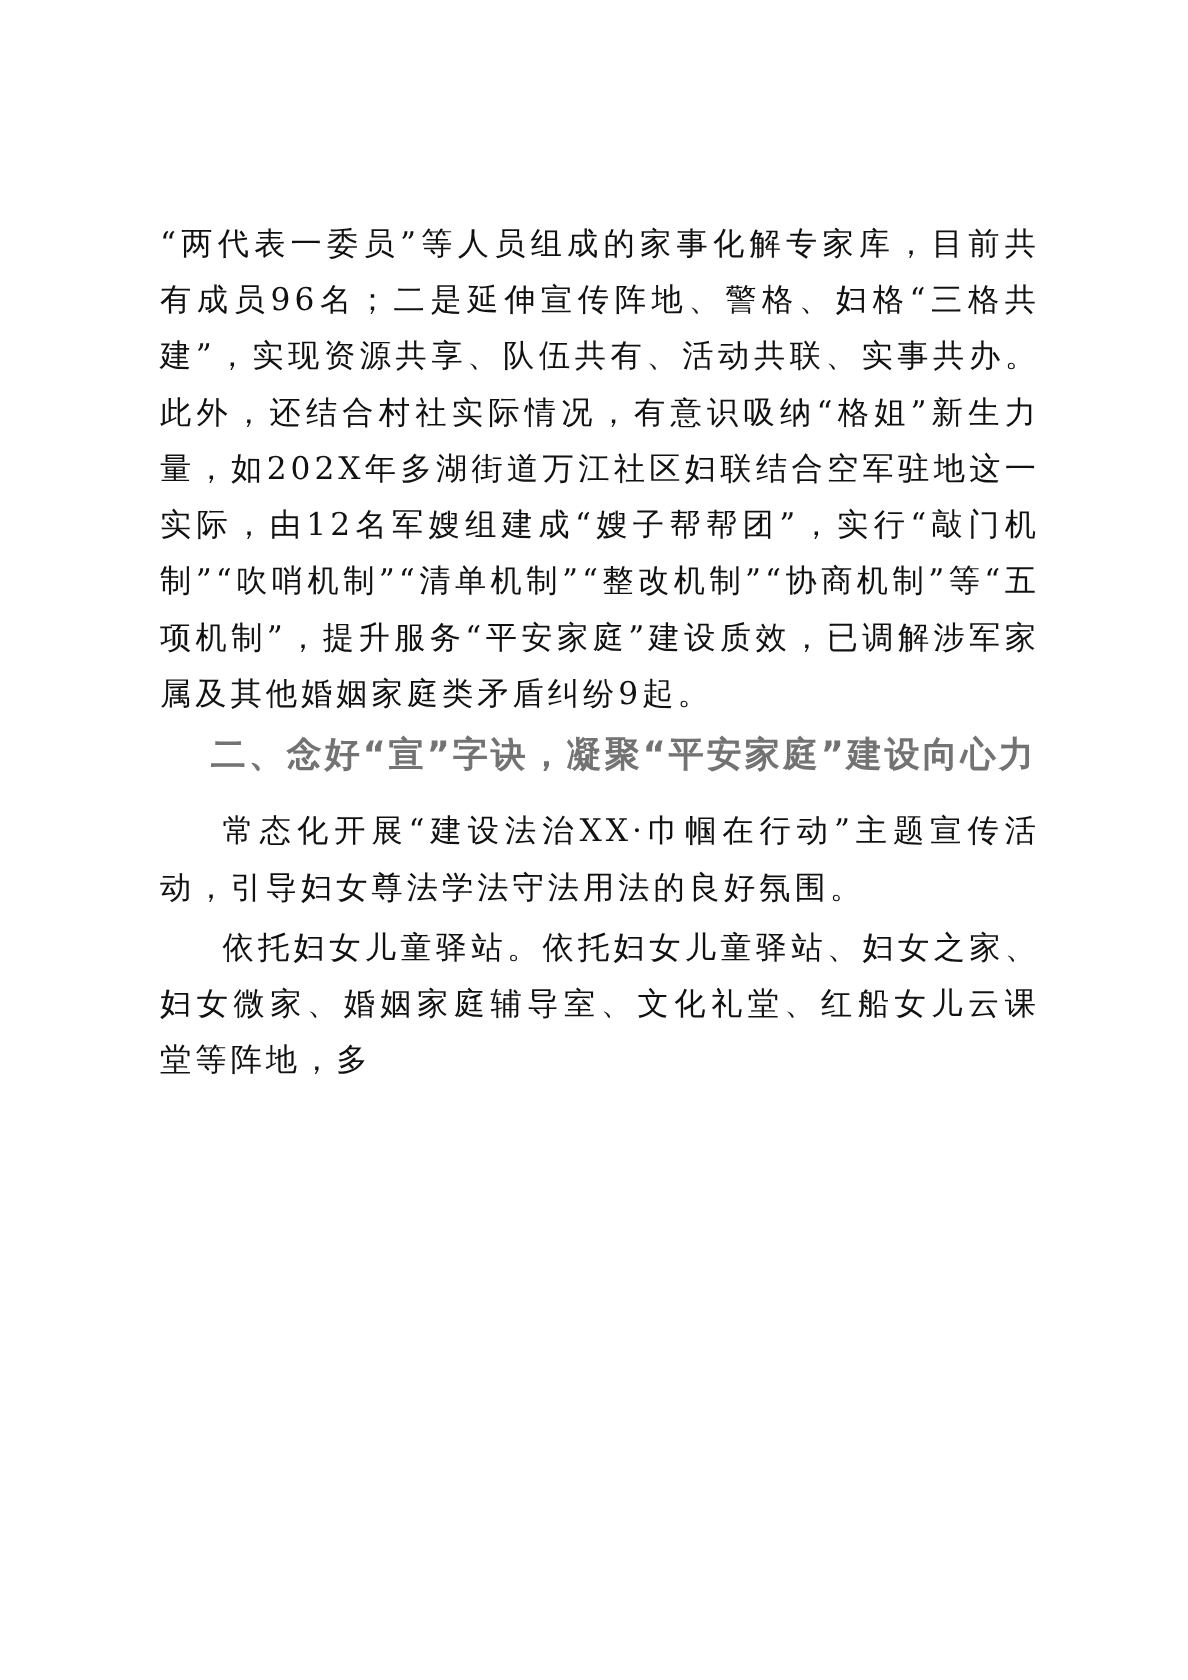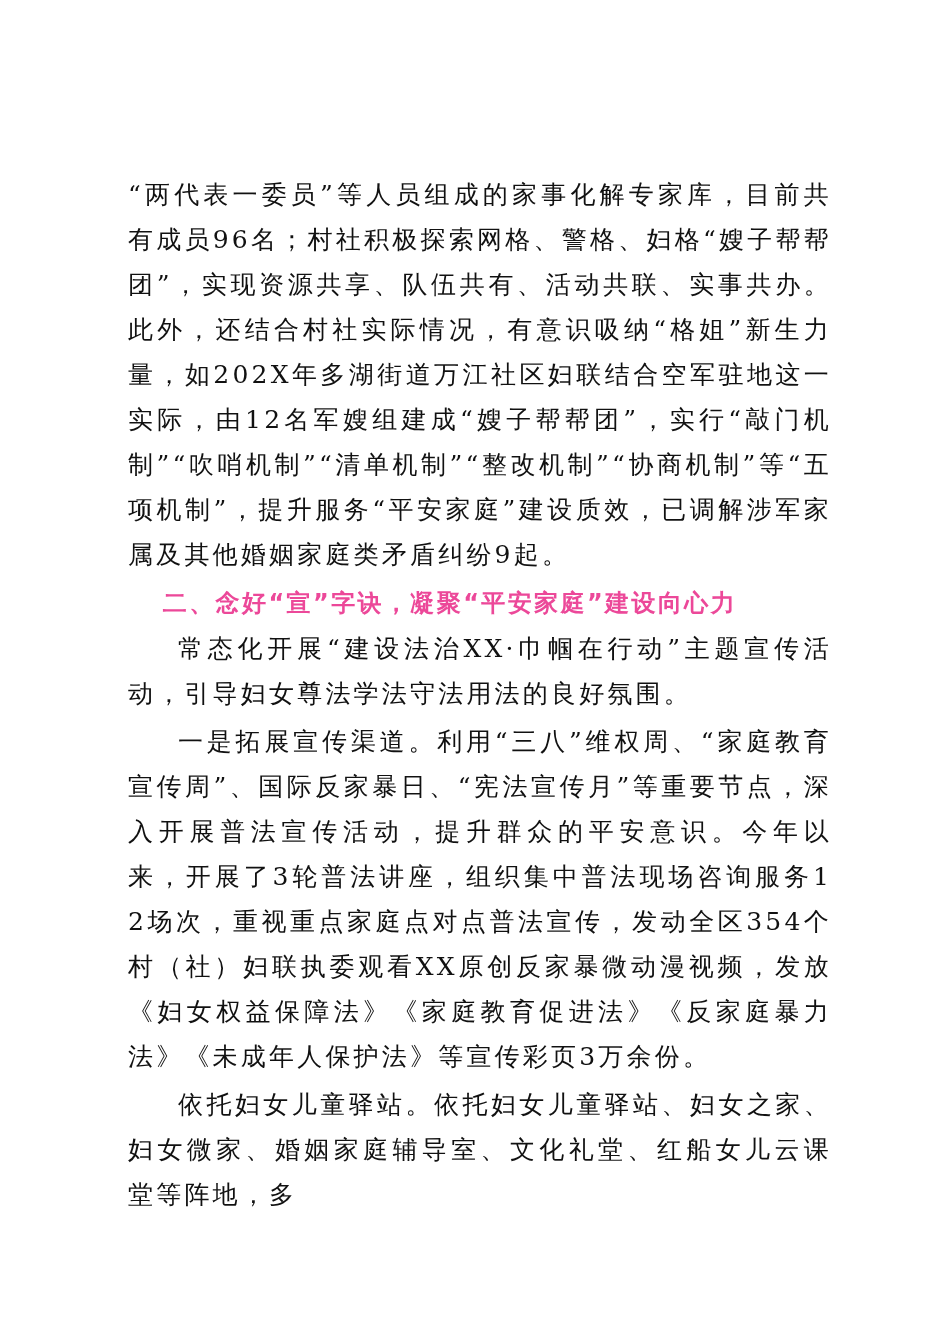--- a/index.html
+++ b/index.html
@@ -33,36 +33,35 @@
     .indent {
       text-indent: 2em;
     }
     .para + .para {
       margin-top: 3px;
     }
     .heading {
       margin: 4px 0 0 0;
       font-family: "DejaVu Sans", "Liberation Sans", sans-serif;
       font-weight: bold;
-      font-size: 24px;
+      font-size: 28px;
       line-height: 45px;
       letter-spacing: 2.4px;
       text-indent: 1.45em;
-      color: #ec4899;
+      color: #737373;
     }
     .heading + .para {
-      margin-top: 0;
+      margin-top: 16px;
     }
   </style>
 </head>
 <body>
 
 <div class="page">
-  <p class="para">“两代表一委员”等人员组成的家事化解专家库，目前共有成员96名；村社积极探索网格、警格、妇格“嫂子帮帮团”，实现资源共享、队伍共有、活动共联、实事共办。此外，还结合村社实际情况，有意识吸纳“格姐”新生力量，如202X年多湖街道万江社区妇联结合空军驻地这一实际，由12名军嫂组建成“嫂子帮帮团”，实行“敲门机制”“吹哨机制”“清单机制”“整改机制”“协商机制”等“五项机制”，提升服务“平安家庭”建设质效，已调解涉军家属及其他婚姻家庭类矛盾纠纷9起。</p>
+  <p class="para">“两代表一委员”等人员组成的家事化解专家库，目前共有成员96名；二是延伸宣传阵地、警格、妇格“三格共建”，实现资源共享、队伍共有、活动共联、实事共办。此外，还结合村社实际情况，有意识吸纳“格姐”新生力量，如202X年多湖街道万江社区妇联结合空军驻地这一实际，由12名军嫂组建成“嫂子帮帮团”，实行“敲门机制”“吹哨机制”“清单机制”“整改机制”“协商机制”等“五项机制”，提升服务“平安家庭”建设质效，已调解涉军家属及其他婚姻家庭类矛盾纠纷9起。</p>
 
   <h2 class="heading">二、念好“宣”字诀，凝聚“平安家庭”建设向心力</h2>
 
   <p class="para indent">常态化开展“建设法治XX·巾帼在行动”主题宣传活动，引导妇女尊法学法守法用法的良好氛围。</p>
 
-  <p class="para indent">一是拓展宣传渠道。利用“三八”维权周、“家庭教育宣传周”、国际反家暴日、“宪法宣传月”等重要节点，深入开展普法宣传活动，提升群众的平安意识。今年以来，开展了3轮普法讲座，组织集中普法现场咨询服务12场次，重视重点家庭点对点普法宣传，发动全区354个村（社）妇联执委观看XX原创反家暴微动漫视频，发放《妇女权益保障法》《家庭教育促进法》《反家庭暴力法》《未成年人保护法》等宣传彩页3万余份。</p>
 
   <p class="para indent">依托妇女儿童驿站。依托妇女儿童驿站、妇女之家、妇女微家、婚姻家庭辅导室、文化礼堂、红船女儿云课堂等阵地，多</p>
 </div>
 
 </body></html>

